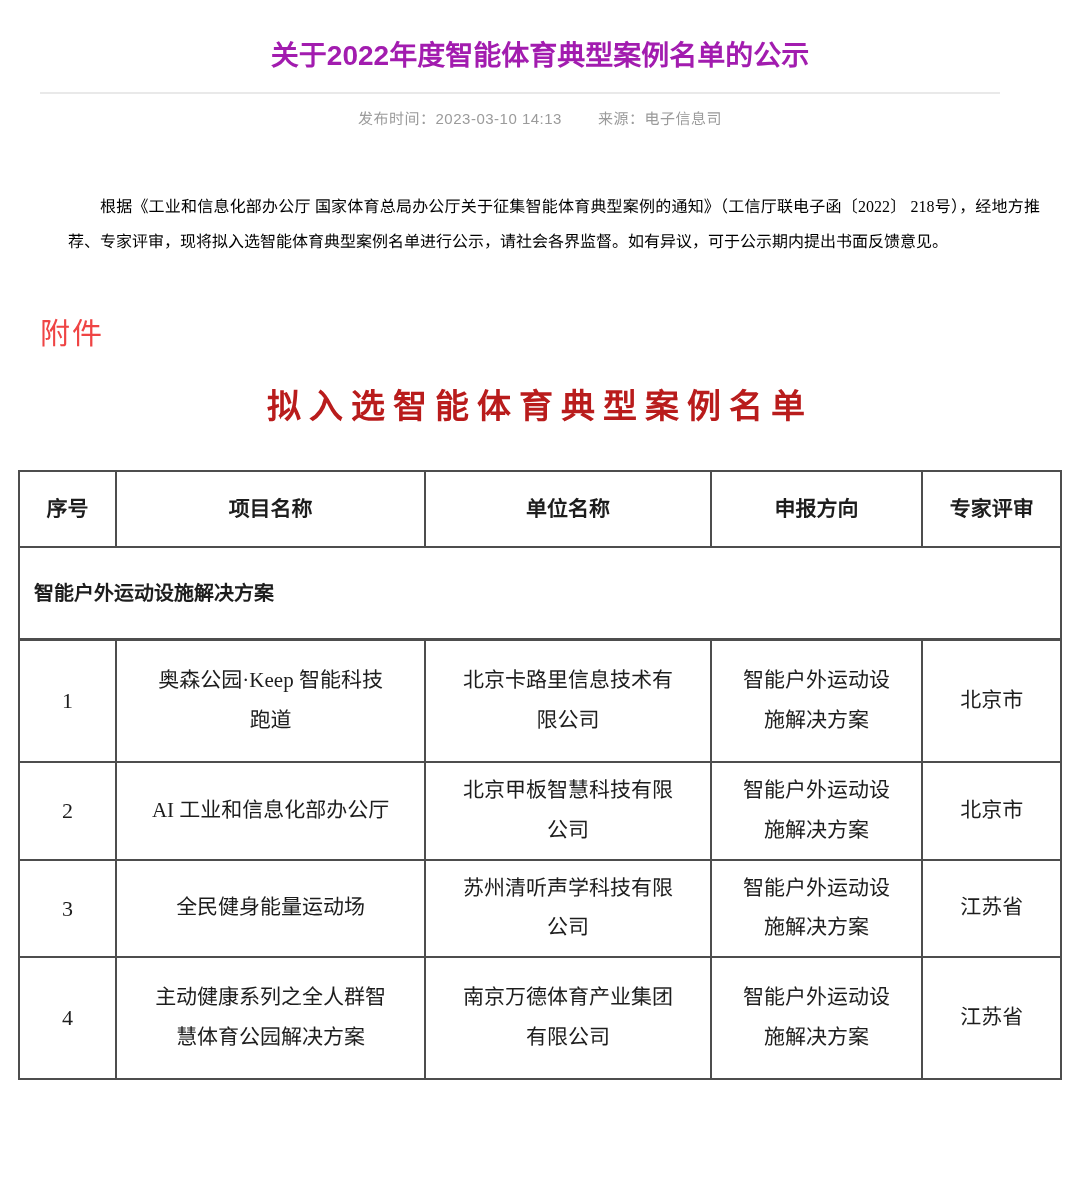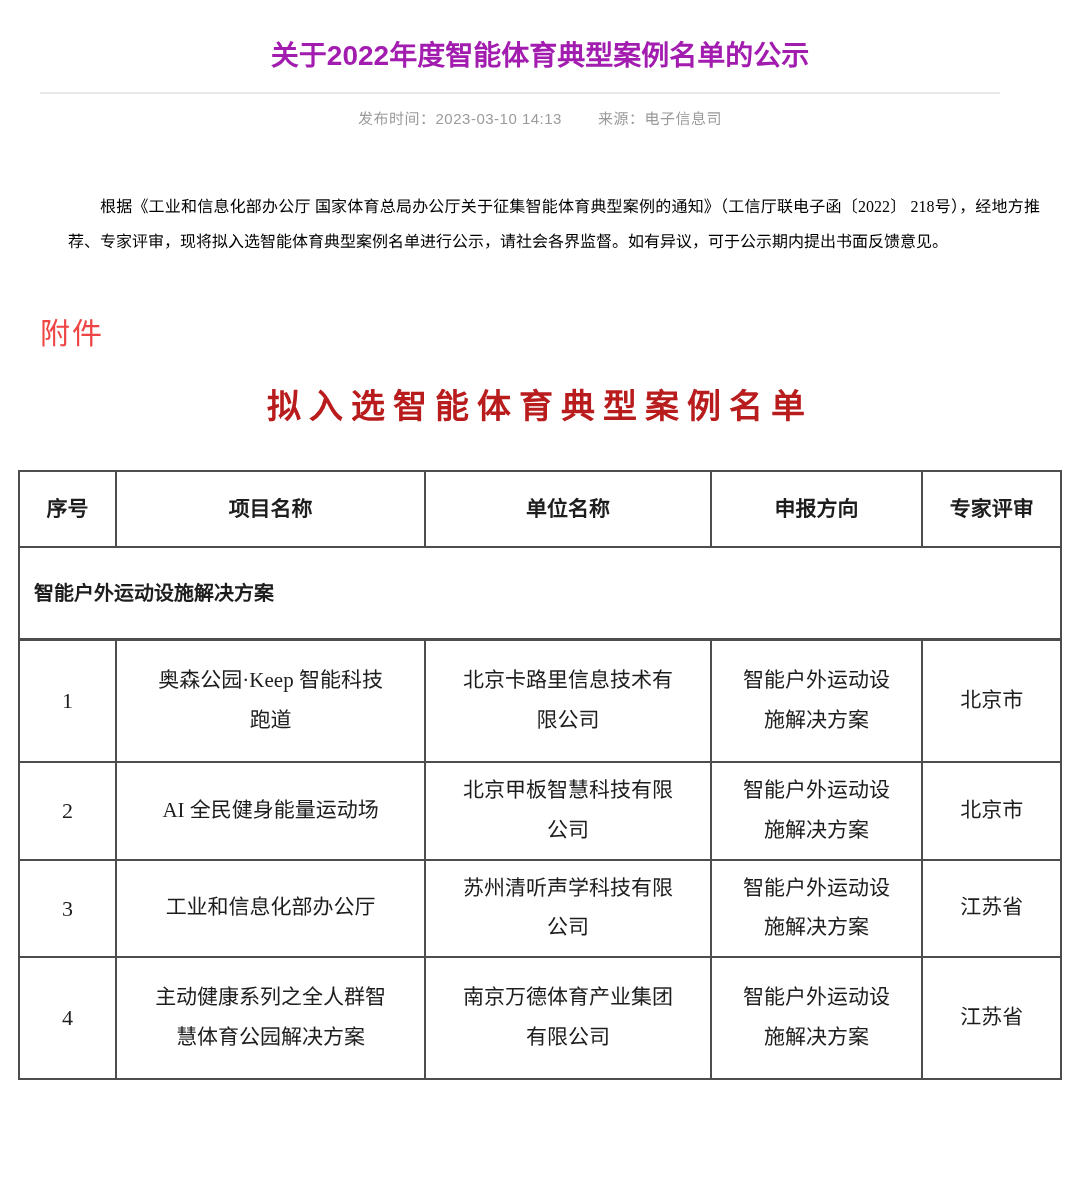--- a/index.html
+++ b/index.html
@@ -155,28 +155,28 @@
       <tbody>
         <tr>
           <td class="cell-serial">1</td>
           <td class="cell-project">奥森公园·Keep 智能科技跑道</td>
           <td class="cell-org">北京卡路里信息技术有限公司</td>
           <td class="cell-direction">智能户外运动设施解决方案</td>
           <td class="cell-region">北京市</td>
         </tr>
         <tr>
           <td class="cell-serial">2</td>
-          <td class="cell-project">AI 全民健身能量运动场</td>
+          <td class="cell-project">AI 工业和信息化部办公厅</td>
           <td class="cell-org">北京甲板智慧科技有限公司</td>
           <td class="cell-direction">智能户外运动设施解决方案</td>
           <td class="cell-region">北京市</td>
         </tr>
         <tr>
           <td class="cell-serial">3</td>
-          <td class="cell-project">工业和信息化部办公厅</td>
+          <td class="cell-project">全民健身能量运动场</td>
           <td class="cell-org">苏州清听声学科技有限公司</td>
           <td class="cell-direction">智能户外运动设施解决方案</td>
           <td class="cell-region">江苏省</td>
         </tr>
         <tr>
           <td class="cell-serial">4</td>
           <td class="cell-project">主动健康系列之全人群智慧体育公园解决方案</td>
           <td class="cell-org">南京万德体育产业集团有限公司</td>
           <td class="cell-direction">智能户外运动设施解决方案</td>
           <td class="cell-region">江苏省</td>

